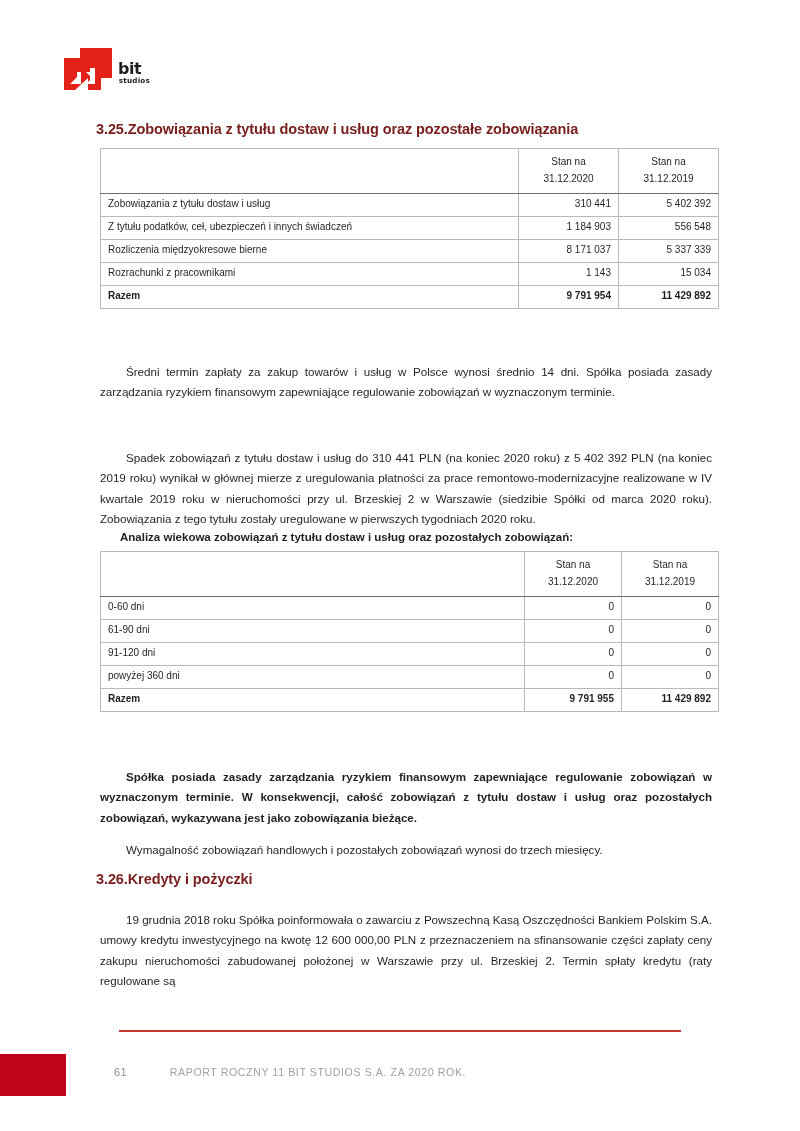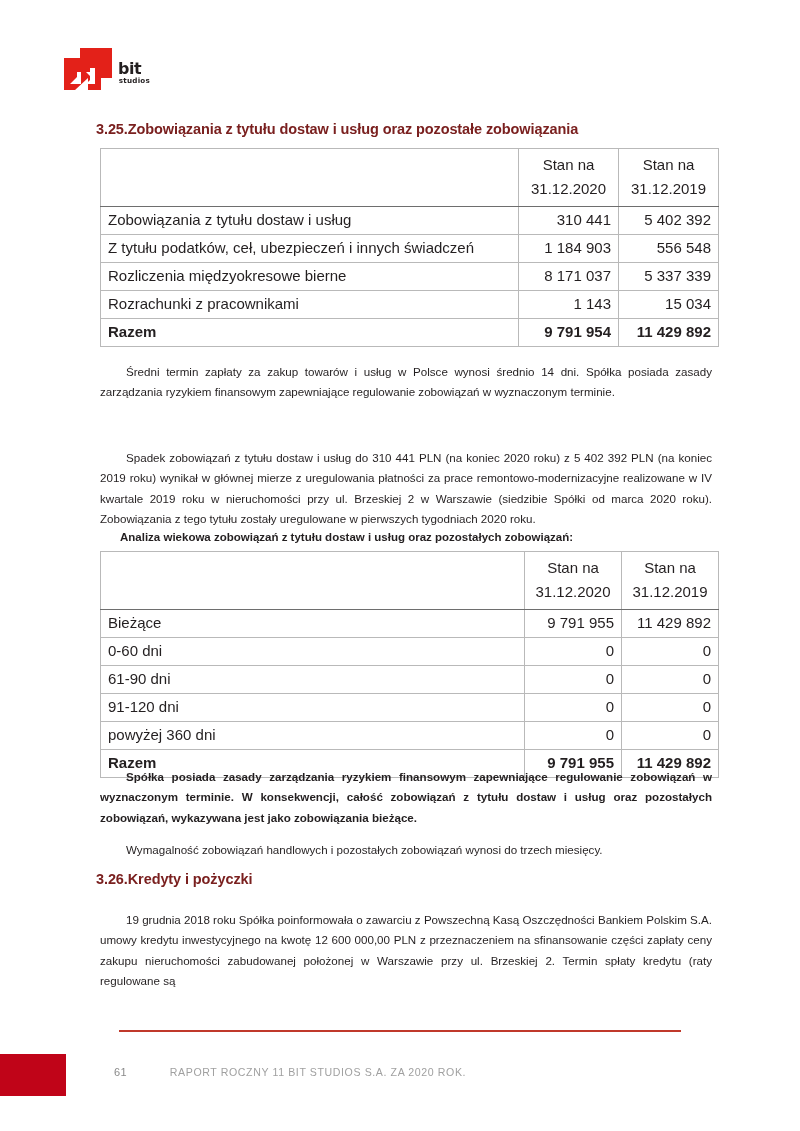--- a/index.html
+++ b/index.html
@@ -60,21 +60,21 @@
     font-weight: bold;
     color: #231f20;
     white-space: nowrap;
   }
 
   
   .fin-table {
     position: absolute;
     border-collapse: collapse;
     table-layout: fixed;
-    font-size: 15px;
+    font-size: 10px;
     color: #231f20;
     background: #ffffff;
   }
   #table-liabilities { left: 100px; top: 148px; width: 612px; }
   #table-aging       { left: 100px; top: 551px; width: 615px; }
 
   .fin-table td, .fin-table th {
     border: 1px solid #b9b9b9;
     padding: 3px 7px 4px 7px;
     font-weight: normal;
@@ -245,25 +245,20 @@
         <span class="hdr-l2">31.12.2020</span>
       </td>
       <td>
         <span class="hdr-l1">Stan na</span>
         <span class="hdr-l2">31.12.2019</span>
       </td>
     </tr>
   </thead>
   <tbody>
     <tr>
-      <td>Bieżące</td>
-      <td class="num">9 791 955</td>
-      <td class="num">11 429 892</td>
-    </tr>
-    <tr>
       <td>0-60 dni</td>
       <td class="num">0</td>
       <td class="num">0</td>
     </tr>
     <tr>
       <td>61-90 dni</td>
       <td class="num">0</td>
       <td class="num">0</td>
     </tr>
     <tr>

